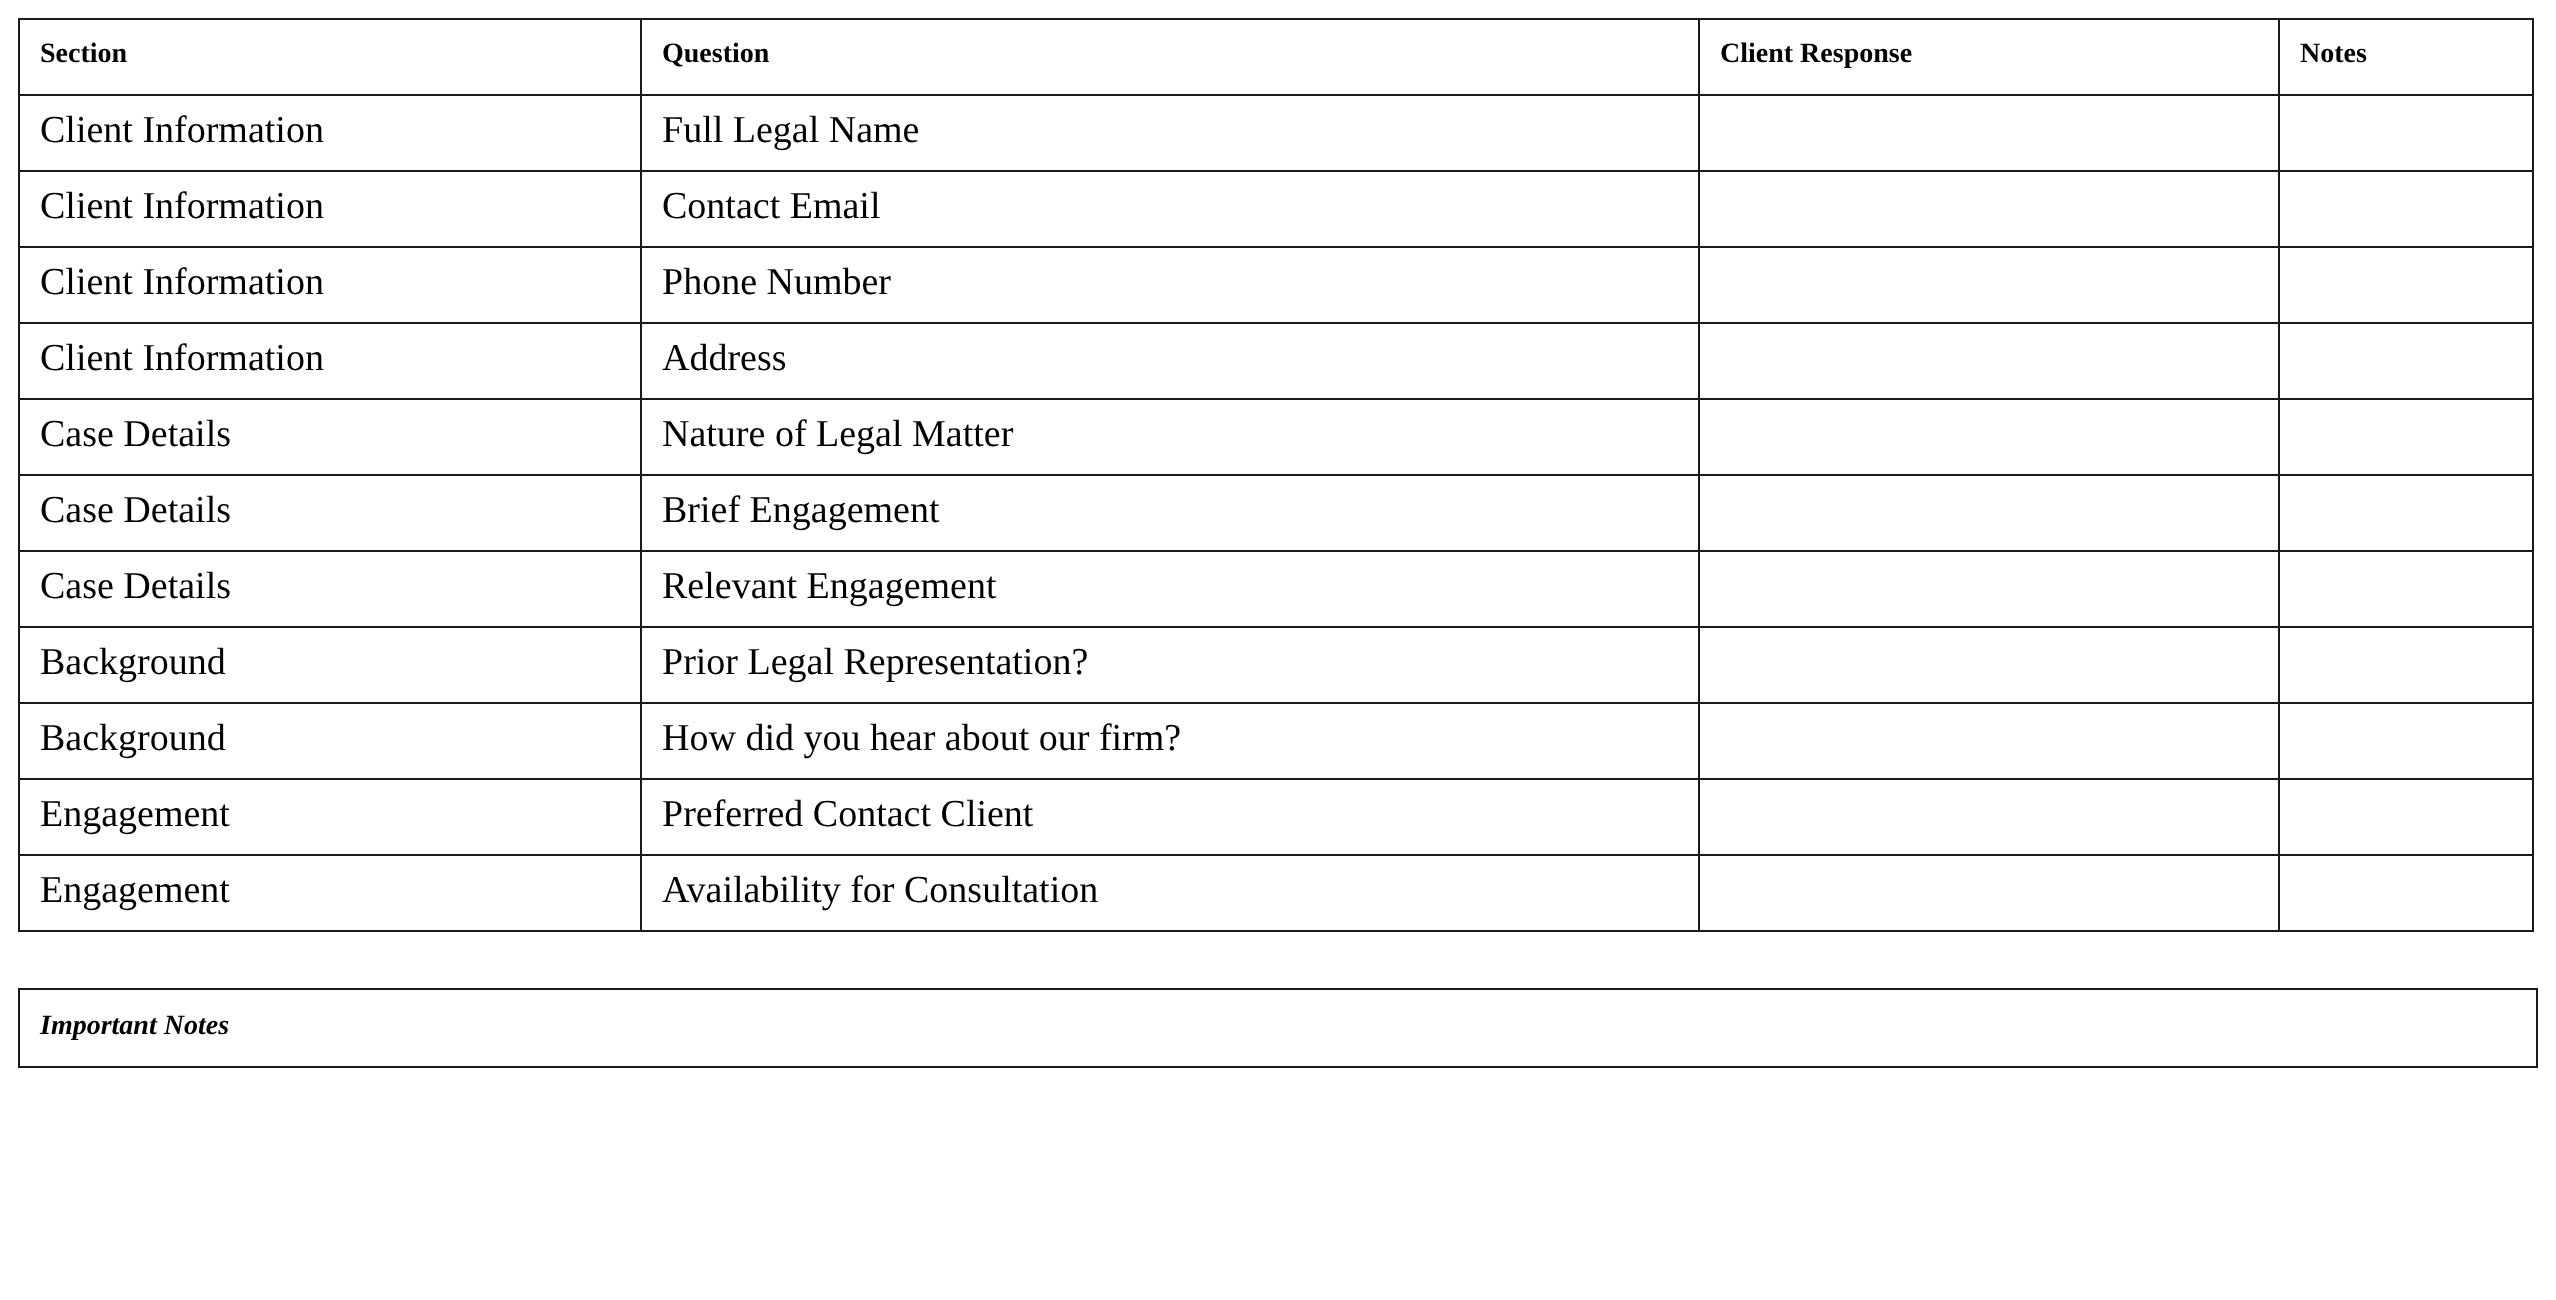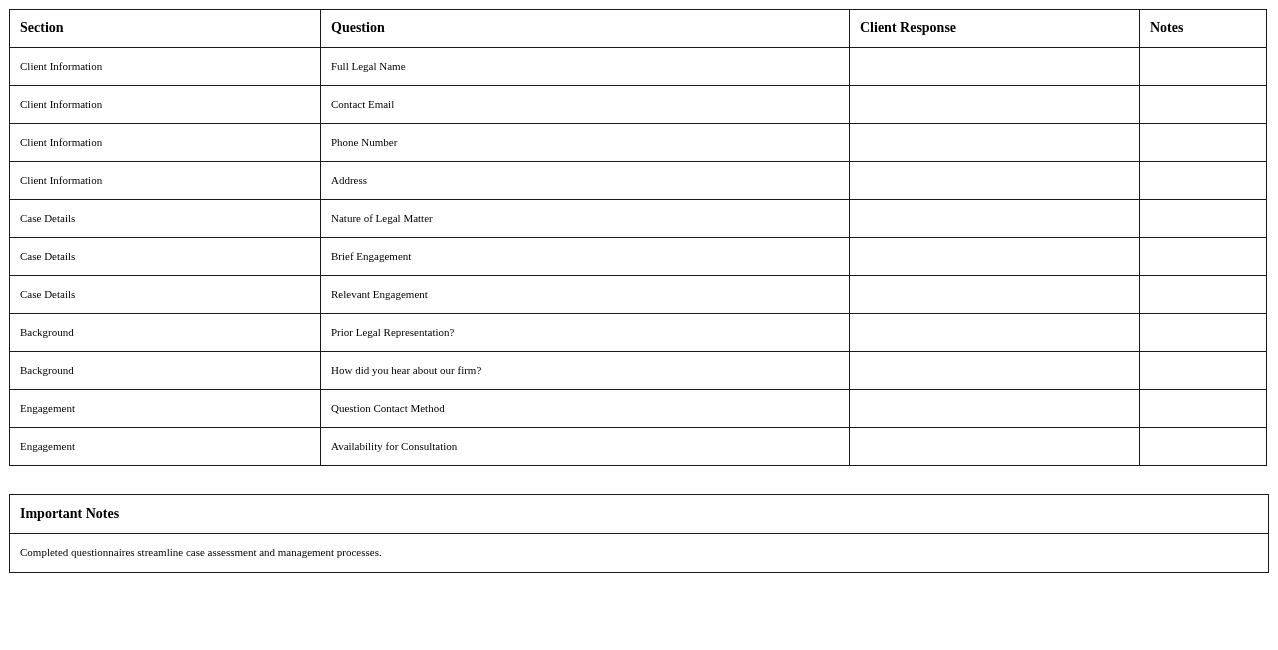--- a/index.html
+++ b/index.html
@@ -29,21 +29,21 @@
     background: #ffffff;
   }
 
   table.grid td,
   table.grid th {
     border: 1px solid #1a1a1a;
     padding: 0 10px;
     vertical-align: middle;
     text-align: left;
     font-weight: normal;
-    font-size: 11px;
+    font-size: 19px;
     line-height: 1.2;
     height: 38px;
     box-sizing: border-box;
     overflow: hidden;
     white-space: nowrap;
   }
 
   table.grid th {
     font-weight: bold;
     font-size: 14px;
@@ -55,20 +55,21 @@
   }
   #questionnaire-table col.c-section   { width: 311px; }
   #questionnaire-table col.c-question  { width: 529px; }
   #questionnaire-table col.c-response  { width: 290px; }
   #questionnaire-table col.c-notes     { width: 127px; }
 
   
   #notes-table {
     width: 1260px;
     margin-top: 28px;
+    font-style: italic;
   }
   #notes-table td,
   #notes-table th {
     height: 39px;
   }
 </style>
 </head>
 <body>
 
 <div class="page">
@@ -138,39 +139,36 @@
         <td></td>
       </tr>
       <tr>
         <td>Background</td>
         <td>How did you hear about our firm?</td>
         <td></td>
         <td></td>
       </tr>
       <tr>
         <td>Engagement</td>
-        <td>Question Contact Method</td>
+        <td>Preferred Contact Client</td>
         <td></td>
         <td></td>
       </tr>
       <tr>
         <td>Engagement</td>
         <td>Availability for Consultation</td>
         <td></td>
         <td></td>
       </tr>
     </tbody>
   </table>
 
   <table class="grid" id="notes-table">
     <thead>
       <tr>
         <th>Important Notes</th>
       </tr>
     </thead>
     <tbody>
-      <tr>
-        <td>Completed questionnaires streamline case assessment and management processes.</td>
-      </tr>
     </tbody>
   </table>
 
 </div>
 
 </body></html>

